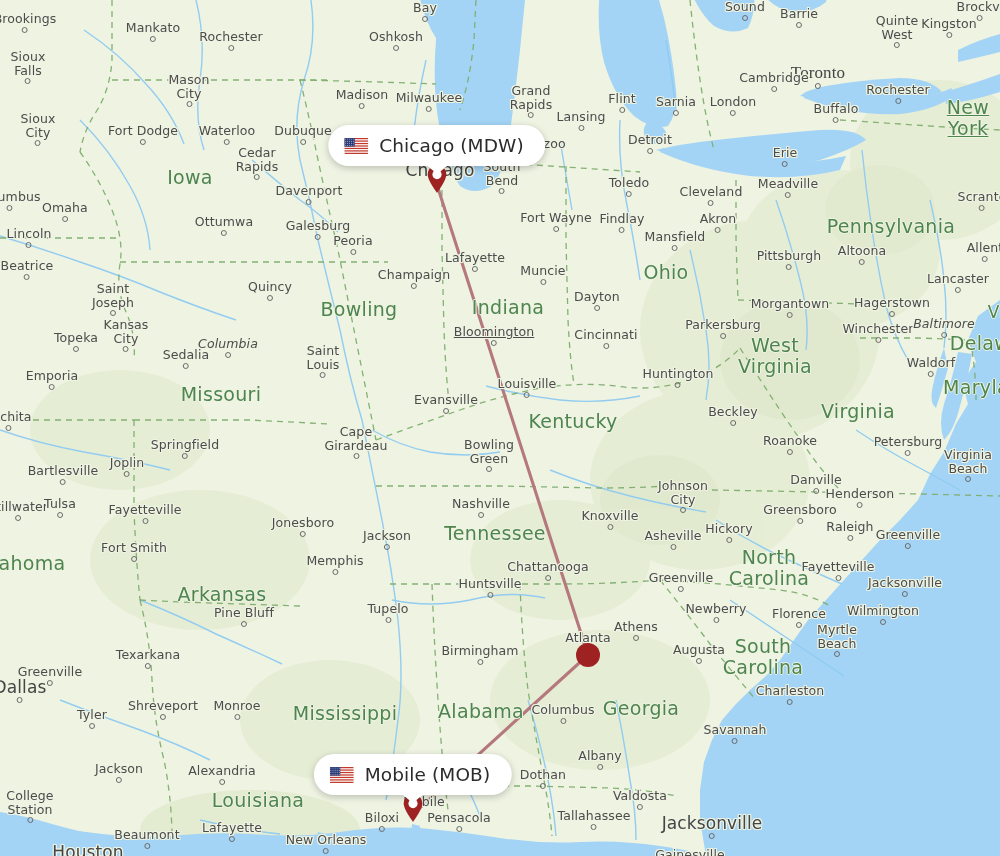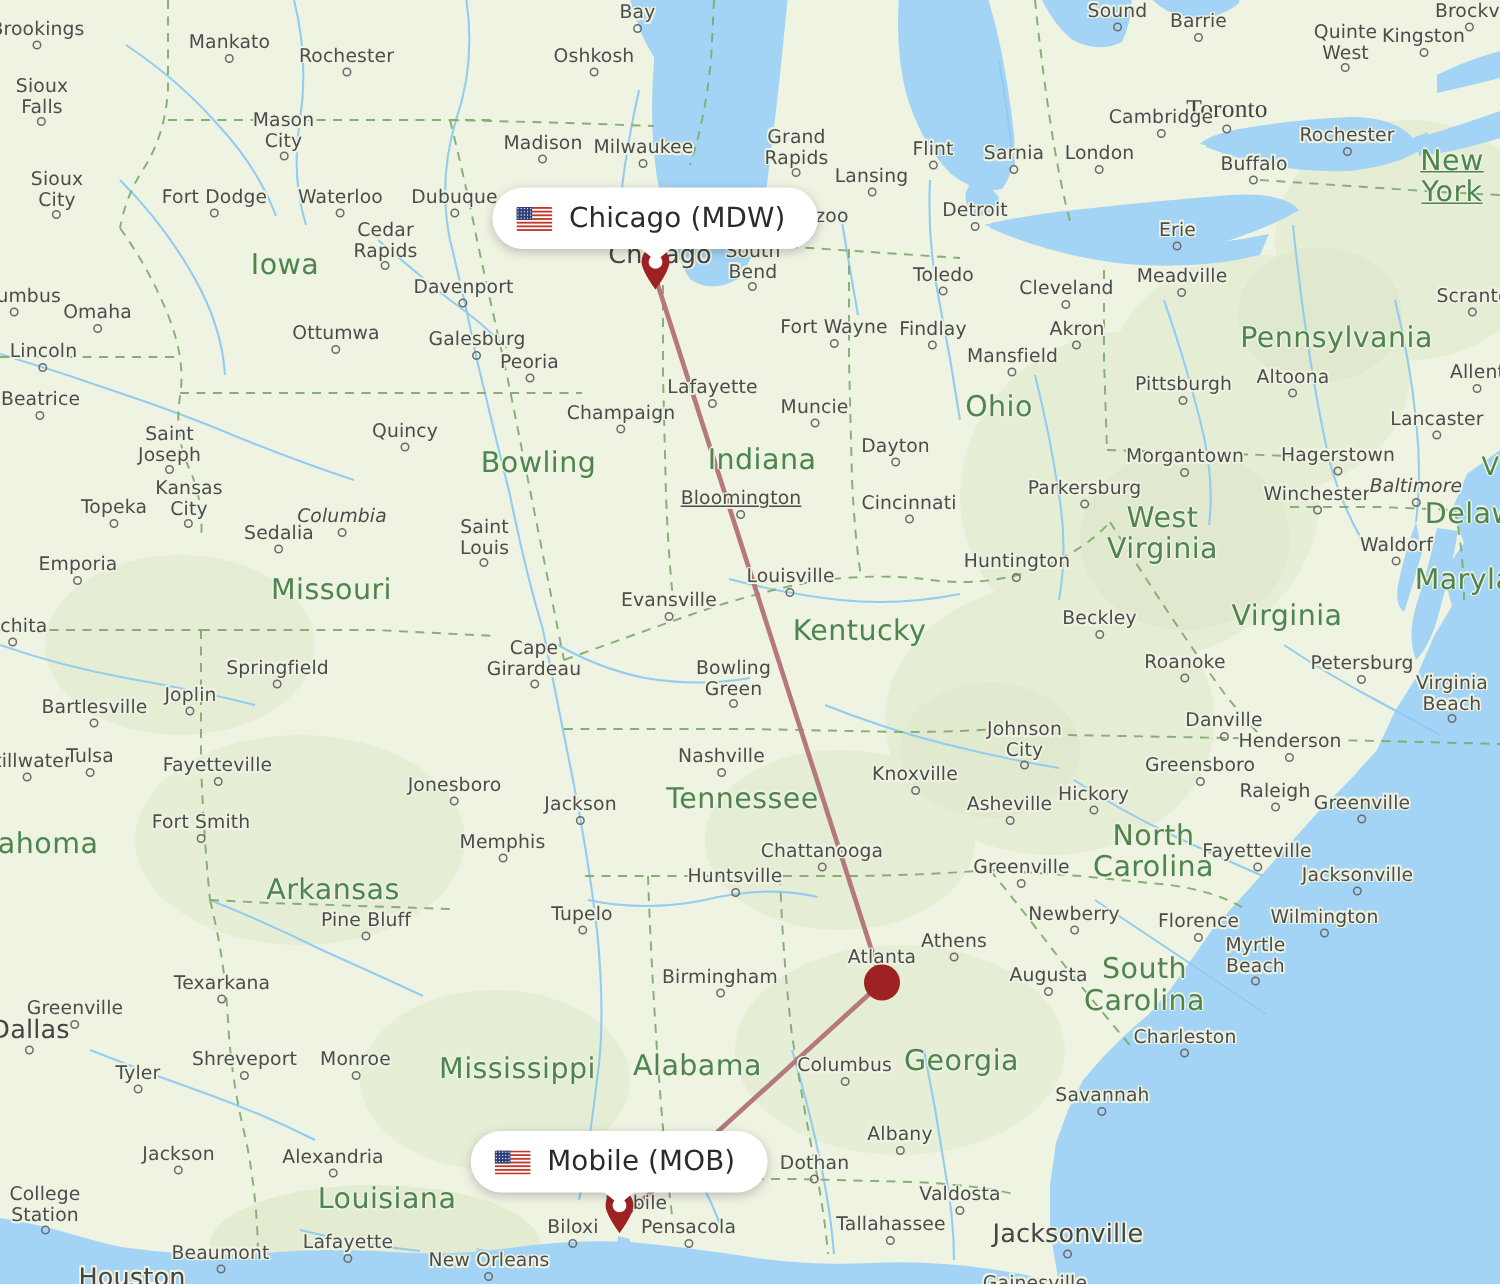--- a/index.html
+++ b/index.html
@@ -334,21 +334,21 @@
   <div class="labels-layer" id="labels">
       <div class="state big" style="left: 190px; top: 177px;">Iowa</div>
       <div class="state big" style="left: 359px; top: 309px;">Bowling</div>
       <div class="state big" style="left: 221px; top: 394px;">Missouri</div>
       <div class="state big" style="left: 508px; top: 307px;">Indiana</div>
       <div class="state big" style="left: 666px; top: 272px;">Ohio</div>
       <div class="state big" style="left: 573px; top: 421px;">Kentucky</div>
       <div class="state big" style="left: 495px; top: 533px;">Tennessee</div>
       <div class="state big" style="left: 222px; top: 594px;">Arkansas</div>
       <div class="state big" style="left: 345px; top: 713px;">Mississippi</div>
-      <div class="state big" style="left: 465px; top: 711px;">Alabama</div>
+      <div class="state big" style="left: 481px; top: 711px;">Alabama</div>
       <div class="state big" style="left: 641px; top: 708px;">Georgia</div>
       <div class="state big" style="left: 258px; top: 800px;">Louisiana</div>
       <div class="state big" style="left: 891px; top: 226px;">Pennsylvania</div>
       <div class="state big" style="left: 775px; top: 356px;">West
 Virginia</div>
       <div class="state big" style="left: 858px; top: 411px;">Virginia</div>
       <div class="state big" style="left: 769px; top: 568px;">North
 Carolina</div>
       <div class="state big" style="left: 763px; top: 657px;">South
 Carolina</div>

